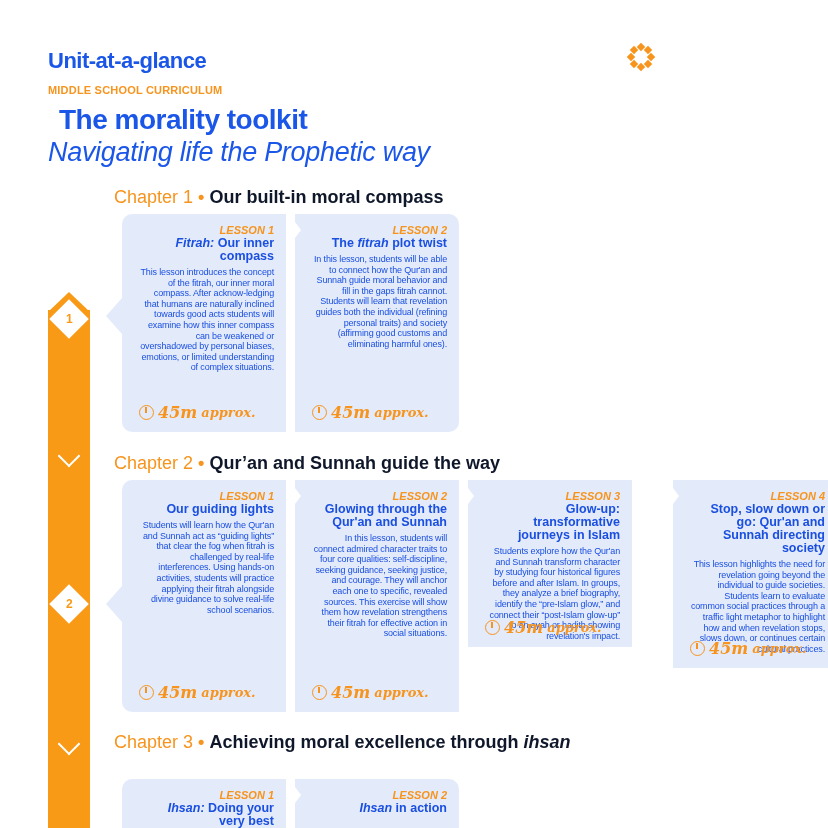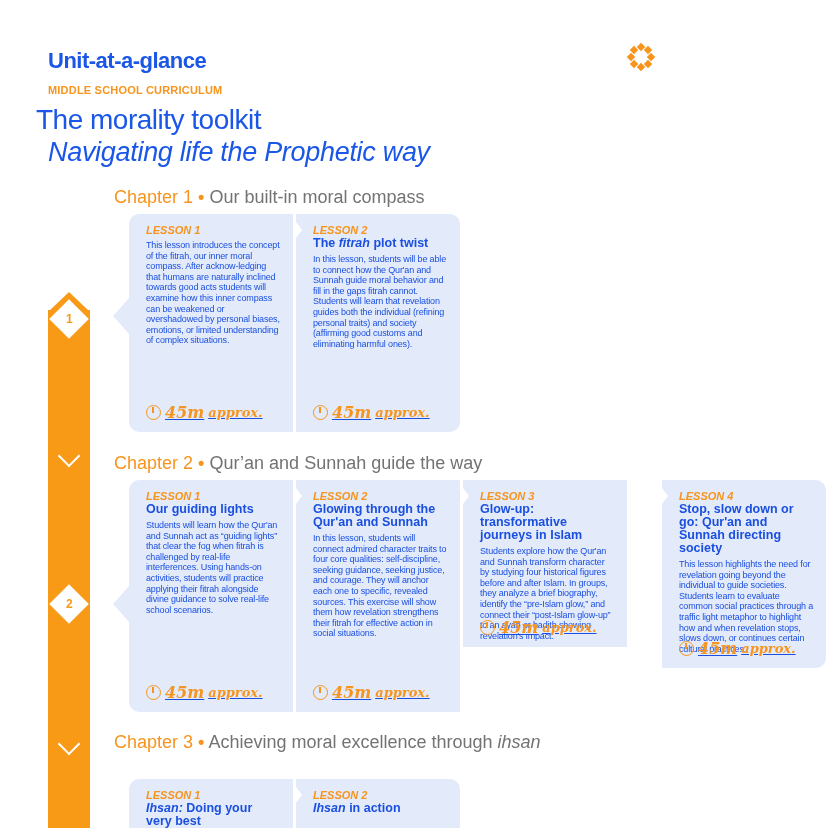--- a/index.html
+++ b/index.html
@@ -1,51 +1,51 @@
 <!DOCTYPE html>
 <html><head>
 <meta charset="utf-8">
 <style>
   * { margin: 0; padding: 0; box-sizing: border-box; }
   html, body { width: 828px; height: 828px; overflow: hidden; background: #ffffff; }
   body { position: relative; font-family: "Liberation Sans", sans-serif; color: #1a4fe0; }
 
   .header-unit { position: absolute; left: 48px; top: 48px; font-size: 22px; font-weight: bold; color: #1a56e8; letter-spacing: -0.5px; }
   .header-sub { position: absolute; left: 48px; top: 84px; font-size: 11px; font-weight: bold; color: #f7941d; letter-spacing: 0.2px; }
-  .header-title { position: absolute; left: 36px; top: 104px; font-size: 28px; font-weight: normal; color: #1a56e8; letter-spacing: -0.5px; }
+  .header-title { position: absolute; left: 59px; top: 104px; font-size: 28px; font-weight: bold; color: #1a56e8; letter-spacing: -0.5px; }
   .header-subtitle { position: absolute; left: 48px; top: 137px; font-size: 27px; font-style: italic; color: #1a56e8; letter-spacing: -0.3px; }
 
   .logo { position: absolute; left: 628px; top: 44px; display: flex; align-items: center; gap: 4px; }
   .logo-mark { width: 26px; height: 26px; position: relative; }
   .logo-mark span { position: absolute; width: 6px; height: 6px; background: #f7941d; transform: rotate(45deg); }
   .logo-text { font-size: 30px; font-weight: bold; color: #1a56e8; letter-spacing: -1px; line-height: 1; margin-top: -6px; }
 
   .rail { position: absolute; left: 48px; top: 310px; width: 42px; height: 520px; background: #f99a16; }
   .rail-cap { position: absolute; left: 48px; top: 292px; width: 0; height: 0; border-left: 21px solid transparent; border-right: 21px solid transparent; border-bottom: 20px solid #f99a16; }
   .diamond { position: absolute; width: 28px; height: 28px; background: #ffffff; transform: rotate(45deg); display: flex; align-items: center; justify-content: center; }
   .diamond span { transform: rotate(-45deg); font-size: 12px; font-weight: bold; color: #f99a16; }
   .chevron { position: absolute; width: 16px; height: 16px; border-right: 2px solid #ffffff; border-bottom: 2px solid #ffffff; transform: rotate(45deg); }
 
   .chapter-title { position: absolute; left: 114px; font-size: 18px; line-height: 21px; }
   .chapter-title .ch-num { color: #f7941d; }
   .chapter-title .ch-dot { color: #f7941d; font-weight: bold; }
-  .chapter-title .ch-name { color: #737373; font-weight: normal; margin-top: 45px; }
+  .chapter-title .ch-name { color: #0f172a; font-weight: bold; margin-top: 45px; }
   .chapter-title .ch-italic { font-style: italic; }
 
-  .card-row { position: absolute; left: 129px; display: flex; gap: 3px; }
+  .card-row { position: absolute; left: 122px; display: flex; gap: 9px; text-align: right; }
   .card { position: relative; background: #e3ebfb; width: 164px; padding: 10px 12px 10px 17px; }
   .card:first-child { border-radius: 10px 0 0 10px; }
   .card:last-child { border-radius: 0 10px 10px 0; }
   .card .notch { position: absolute; left: 0; top: 8px; width: 0; height: 0; border-top: 8px solid transparent; border-bottom: 8px solid transparent; border-left: 6px solid #ffffff; }
   .card .pointer { position: absolute; left: -16px; width: 0; height: 0; border-top: 18px solid transparent; border-bottom: 18px solid transparent; border-right: 16px solid #e3ebfb; }
   .lesson-label { font-size: 11px; font-weight: bold; font-style: italic; color: #f7941d; }
   .lesson-title { font-size: 12.5px; font-weight: bold; color: #1a4fe0; line-height: 13px; margin-top: 1px; }
   .lesson-title i { font-style: italic; }
   .lesson-desc { font-size: 9px; line-height: 10.6px; color: #1a4fe0; margin-top: 4px; letter-spacing: -0.15px; }
-  .duration { position: absolute; left: 17px; bottom: 10px; display: flex; align-items: center; gap: 4px; text-decoration: underline; }
+  .duration { position: absolute; left: 17px; bottom: 10px; display: flex; align-items: center; gap: 4px; }
   .clock { width: 15px; height: 15px; border: 1.8px solid #f7941d; border-radius: 50%; position: relative; }
   .clock::after { content: ""; position: absolute; left: 5px; top: 1px; width: 1.6px; height: 6px; background: #f7941d; }
   .dur-val { font-family: "DejaVu Serif", serif; font-style: italic; font-weight: bold; font-size: 16px; color: #f7941d; }
   .dur-approx { font-family: "DejaVu Serif", serif; font-style: italic; font-weight: bold; font-size: 13px; color: #f7941d; }
 </style>
 </head>
 <body>
 
 <div class="header-unit">Unit-at-a-glance</div>
 <div class="header-sub">MIDDLE SCHOOL CURRICULUM</div>
@@ -78,20 +78,21 @@
 
 <div class="chapter-title" style="top:187px;">
   <span class="ch-num">Chapter 1</span>
   <span class="ch-dot">•</span>
   <span class="ch-name">Our built-in moral compass</span>
 </div>
 <div class="card-row" style="top:214px;">
   <div class="card" style="height:218px;">
     <div class="pointer" style="top:84px;"></div>
     <div class="lesson-label">LESSON 1</div>
+    <div class="lesson-title"><i>Fitrah:</i><span> Our inner compass</span></div>
     <div class="lesson-desc">This lesson introduces the concept of the fitrah, our inner moral compass. After acknow-ledging that humans are naturally inclined towards good acts students will examine how this inner compass can be weakened or overshadowed by personal biases, emotions, or limited understanding of complex situations.</div>
     <div class="duration">
       <div class="clock"></div>
       <span class="dur-val">45m</span>
       <span class="dur-approx">approx.</span>
     </div>
   </div>
   <div class="card" style="height:218px;">
     <div class="notch"></div>
     <div class="lesson-label">LESSON 2</div>

